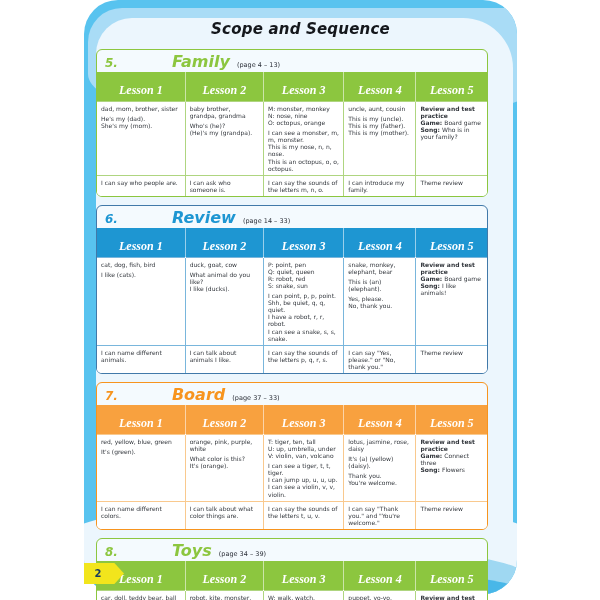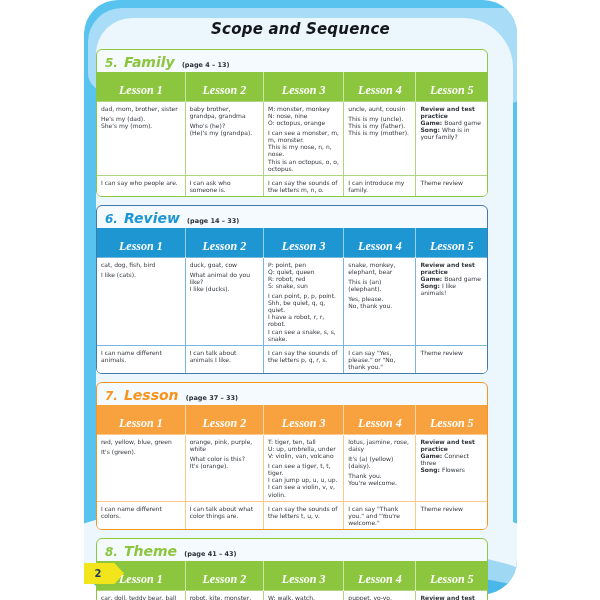--- a/index.html
+++ b/index.html
@@ -22,22 +22,22 @@
   .page-tab{position:absolute;left:84px;top:563px;width:40px;height:21px;background:#F2E51C;
             clip-path:polygon(0 0,76% 0,100% 50%,76% 100%,0 100%);
             display:flex;align-items:center;}
   .page-tab span{display:block;width:70%;text-align:center;font-size:10px;font-weight:bold;
                  color:#173A5E;}
   .page-content{position:absolute;left:96px;top:49px;width:392px;}
   .unit{border:1.6px solid var(--border);border-radius:6px;overflow:hidden;background:#F4FAFE;
         margin-bottom:8px;}
   .unit-head{padding:2px 8px 1px;white-space:nowrap;}
   .unit-num{font-size:12px;font-weight:bold;font-style:italic;color:var(--accent);margin-right:6px;}
-  .unit-title{font-size:14px;font-weight:bold;font-style:italic;color:var(--accent);margin-right:5px;}
-  .unit-pages{font-size:6.5px;font-weight:bold;color:#2B2F38;}
+  .unit-title{font-size:16px;font-weight:bold;font-style:italic;color:var(--accent);margin-right:5px;margin-left:48px;}
+  .unit-pages{font-size:6.5px;font-weight:normal;color:#2B2F38;}
   table.unit-table{width:100%;border-collapse:collapse;table-layout:fixed;background:#fff;}
   table.unit-table th{background:var(--header);color:#fff;font-size:12px;font-weight:bold;
        font-style:italic;padding:11px 0 3px;border-left:1px solid rgba(255,255,255,.55);font-family:Liberation Serif, serif;}
   table.unit-table th:first-child{border-left:none;}
   table.unit-table td{vertical-align:top;border:1px solid var(--grid);background:#fff;
        padding:3px 4px;font-size:6px;line-height:1.18;color:#33373D;}
   table.unit-table tr td:first-child{border-left:none;}
   table.unit-table tr td:last-child{border-right:none;}
   table.unit-table tr:last-child td{border-bottom:none;}
   td .gap{height:3px;}
@@ -191,21 +191,21 @@
               <td>I can say the sounds of the letters p, q, r, s.</td>
               <td>I can say "Yes, please." or "No, thank you."</td>
               <td>Theme review</td>
             </tr>
       </tbody>
     </table>
   </section>
 
   <section class="unit" style="--accent: #F7941E; --header: #F8A13F; --border: #F7941E; --grid: #F9C98E;">
     <div class="unit-head">
-      <span class="unit-num">7.</span><span class="unit-title">Lesson</span><span class="unit-pages"> (page 37 – 33)</span>
+      <span class="unit-num">7.</span><span class="unit-title">Board</span><span class="unit-pages"> (page 37 – 33)</span>
     </div>
     <table class="unit-table">
       <colgroup>
         <col style="width:22.6%">
             <col style="width:20.1%">
             <col style="width:20.6%">
         <col style="width:18.5%">
             <col style="width:18.2%">
       </colgroup>
       <thead>
@@ -259,21 +259,21 @@
               <td>I can say the sounds of the letters t, u, v.</td>
               <td>I can say "Thank you." and "You're welcome."</td>
               <td>Theme review</td>
             </tr>
       </tbody>
     </table>
   </section>
 
   <section class="unit" style="--accent: #8CC63F; --header: #8CC63F; --border: #8CC63F; --grid: #AFD580;">
     <div class="unit-head">
-      <span class="unit-num">8.</span><span class="unit-title">Theme</span><span class="unit-pages"> (page 41 – 43)</span>
+      <span class="unit-num">8.</span><span class="unit-title">Toys</span><span class="unit-pages"> (page 34 – 39)</span>
     </div>
     <table class="unit-table">
       <colgroup>
         <col style="width:22.6%">
             <col style="width:20.1%">
             <col style="width:20.6%">
         <col style="width:18.5%">
             <col style="width:18.2%">
       </colgroup>
       <thead>

